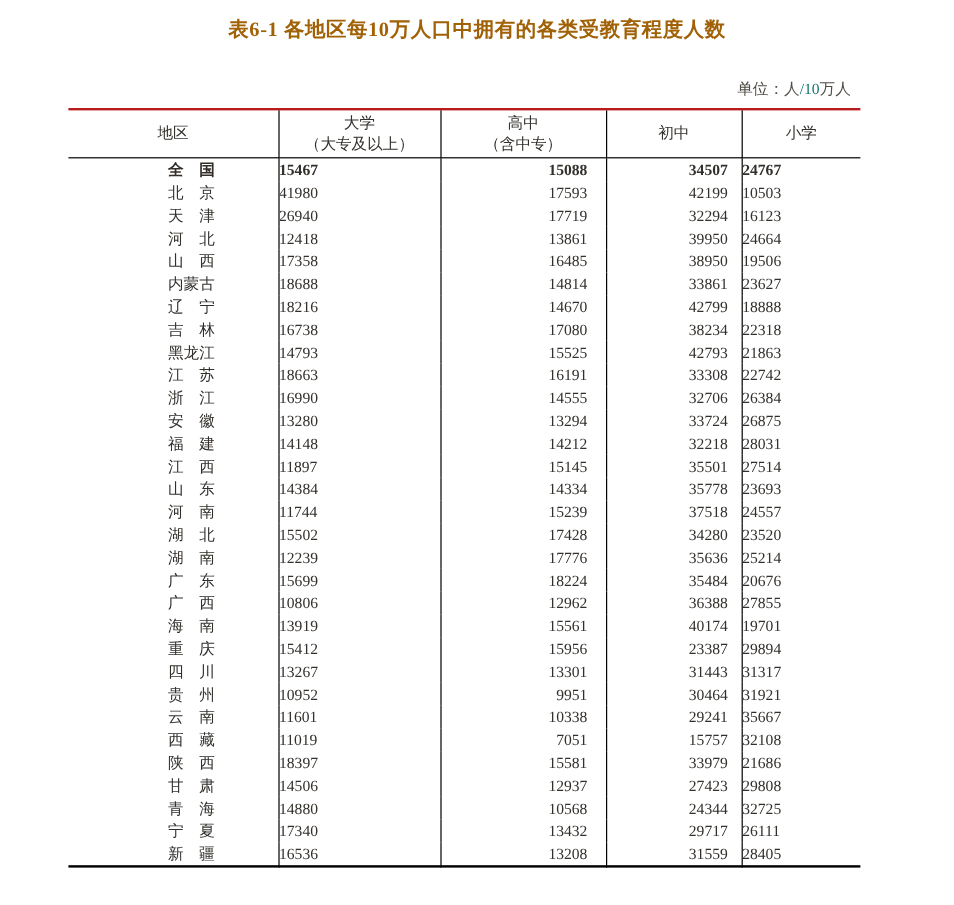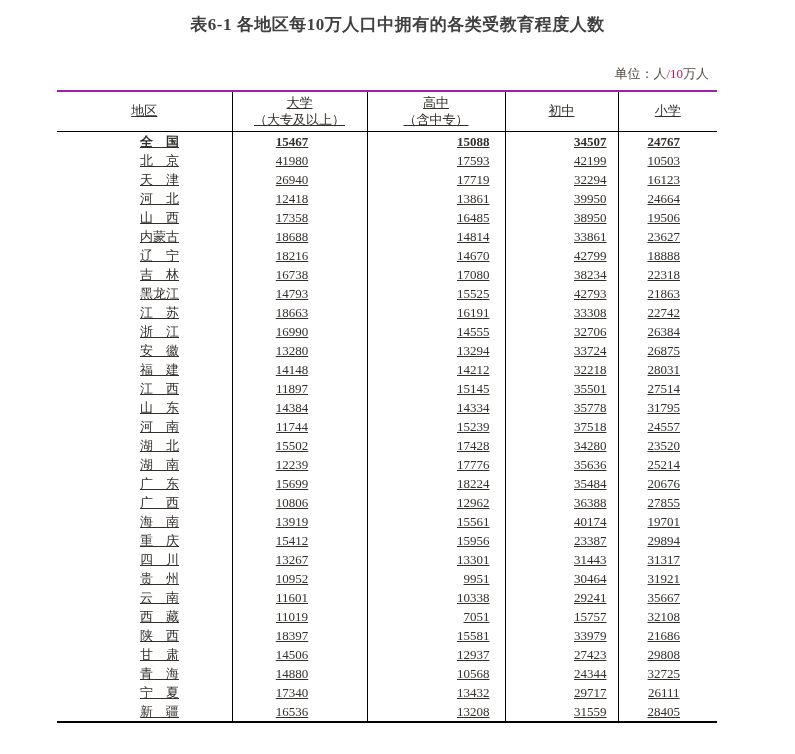--- a/index.html
+++ b/index.html
@@ -14,42 +14,41 @@
     color: #33302c;
     overflow: hidden;
   }
   .page { position: relative; width: 795px; height: 754px; }
 
   .page-title {
     padding-top: 13px;
     text-align: center;
     font-size: 17px;
     font-weight: bold;
-    color: #404040;
+    color: #a16207;
     letter-spacing: 0.5px;
   }
 
   .unit-line {
     width: 652px;
     margin: 29px 0 7px 57px;
     text-align: right;
     font-size: 13px;
     color: #514b45;
   }
-  .unit-accent { color: #be185d; }
+  .unit-accent { color: #0f766e; }
 
   table.stat-table {
     border-collapse: collapse;
     table-layout: fixed;
     width: 660px;
     margin-left: 57px;
-    border-top: 2px solid #a21caf;
+    border-top: 2px solid #b91c1c;
     border-bottom: 2px solid #000;
     font-size: 13px;
-    text-decoration: underline;
   }
   .stat-table th {
     font-weight: normal;
     text-align: center;
     vertical-align: middle;
     height: 39px;
     line-height: 1.3;
     border-bottom: 1px solid #000;
     border-right: 1px solid #000;
     padding: 0;
@@ -64,24 +63,24 @@
     padding: 0;
     border-right: 1px solid #000;
     white-space: nowrap;
     overflow: hidden;
   }
   .stat-table td:last-child { border-right: none; }
   .stat-table td:first-child {
     text-align: left;
     padding-left: 83px;
   }
-  .stat-table td:nth-child(2) { text-align: center; padding-right: 15px; }
+  .stat-table td:nth-child(2) { text-align: left; padding-right: 15px; }
   .stat-table td:nth-child(3) { text-align: right; padding-right: 15px; }
   .stat-table td:nth-child(4) { text-align: right; padding-right: 11px; }
-  .stat-table td:nth-child(5) { text-align: center; padding-right: 8px; }
+  .stat-table td:nth-child(5) { text-align: left; padding-right: 8px; }
 
   .stat-table tr.bold td { font-weight: bold; margin-top: 48px; }
 </style>
 </head>
 <body>
 
 <div class="page">
 
   <div class="page-title">表6-1 各地区每10万人口中拥有的各类受教育程度人数</div>
 
@@ -218,21 +217,21 @@
           <td>11897</td>
           <td>15145</td>
           <td>35501</td>
           <td>27514</td>
         </tr>
         <tr>
           <td>山　东</td>
           <td>14384</td>
           <td>14334</td>
           <td>35778</td>
-          <td>31795</td>
+          <td>23693</td>
         </tr>
         <tr>
           <td>河　南</td>
           <td>11744</td>
           <td>15239</td>
           <td>37518</td>
           <td>24557</td>
         </tr>
         <tr>
           <td>湖　北</td>

